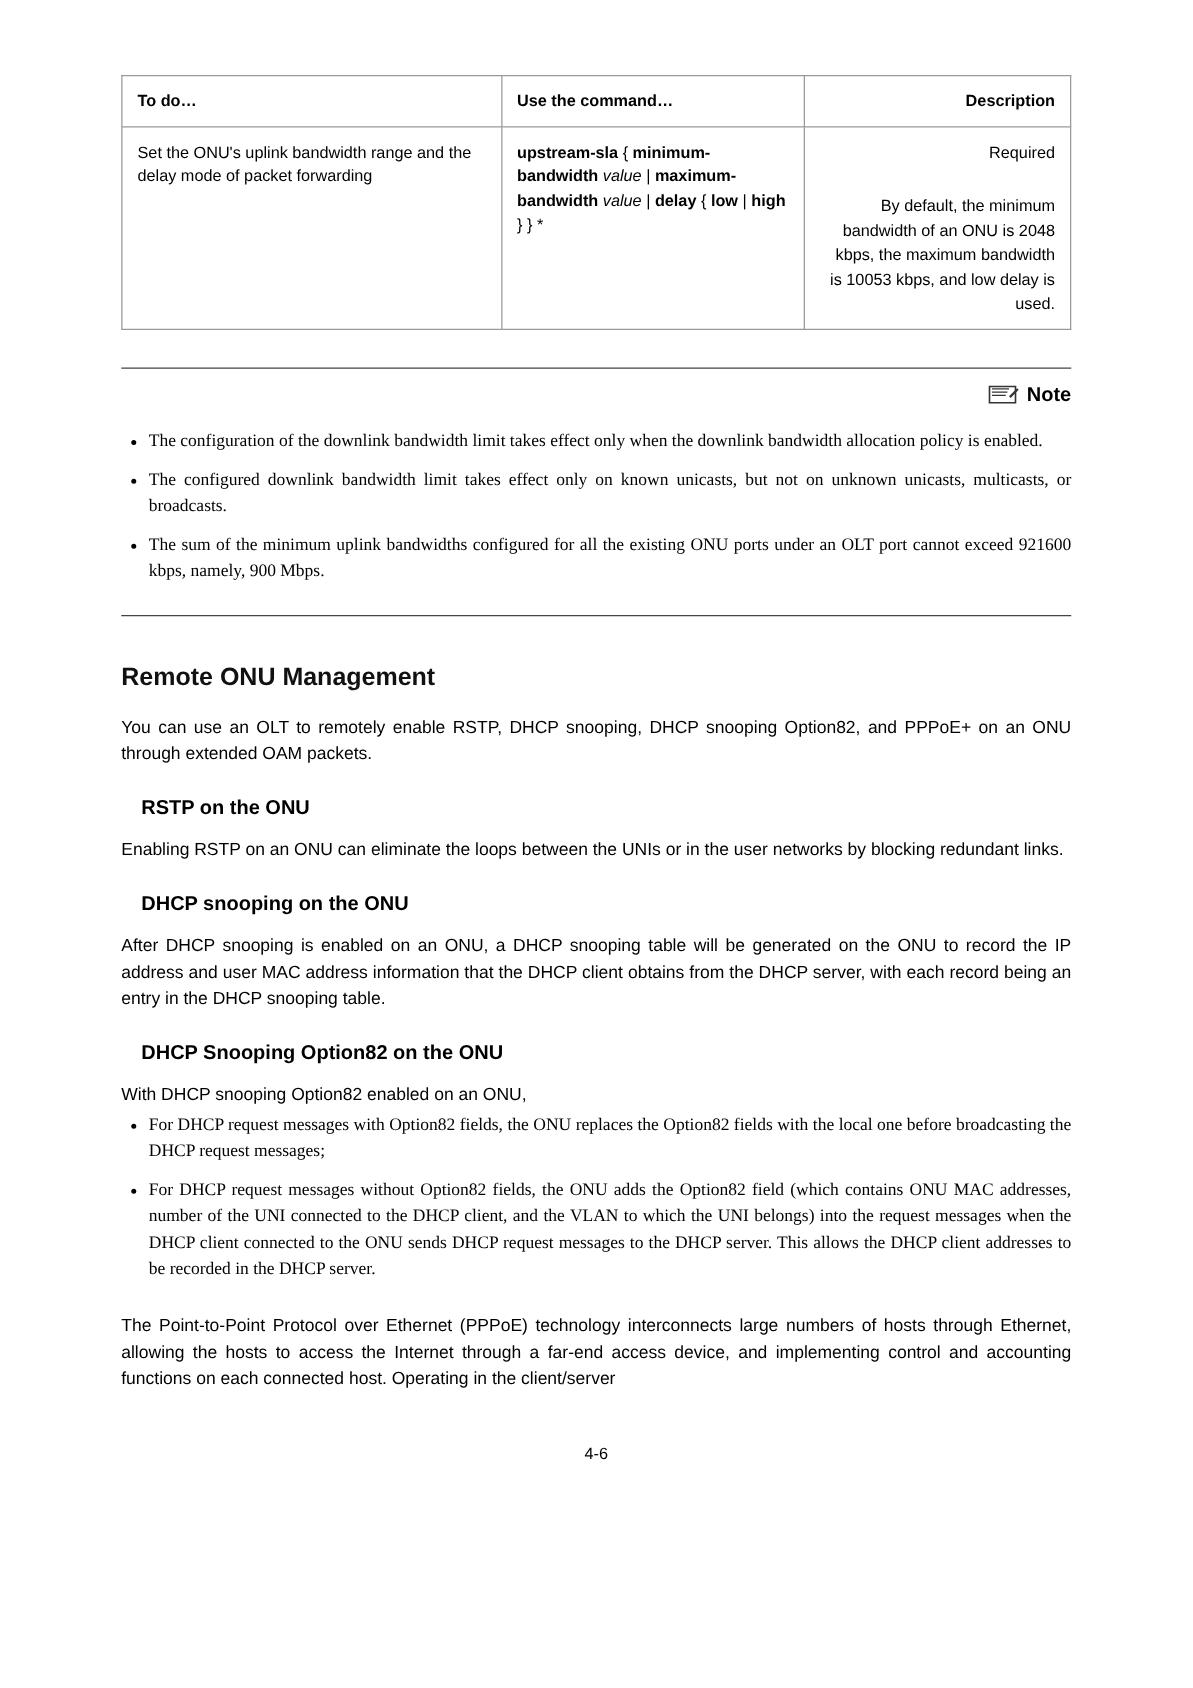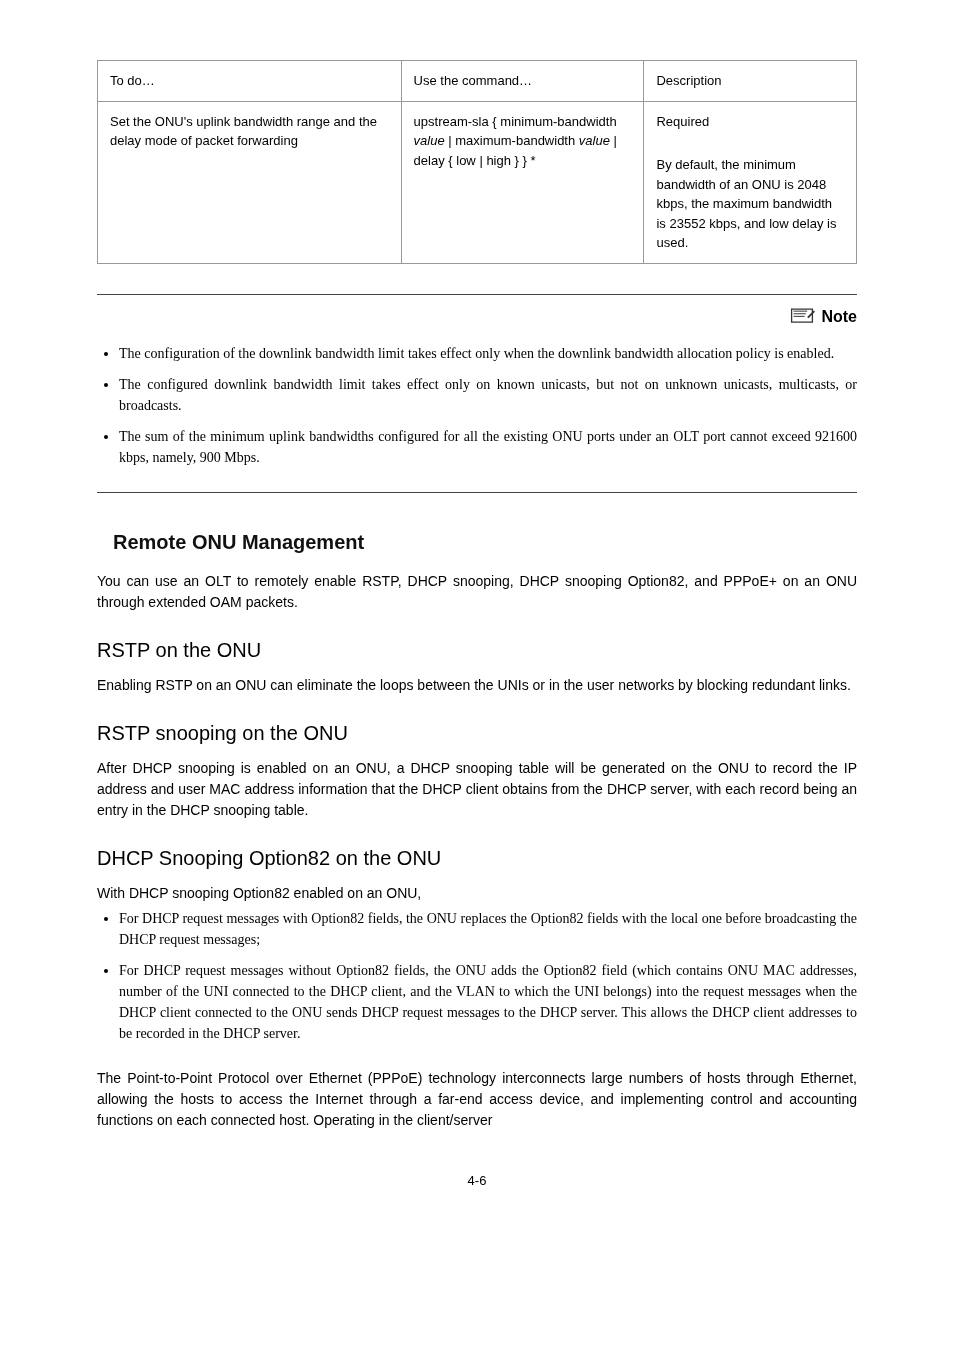--- a/index.html
+++ b/index.html
@@ -22,22 +22,22 @@
     margin-bottom: 30px;
   }
   td {
     border: 1px solid #999;
     padding: 10px 12px;
     vertical-align: top;
     font-size: 13px;
   }
   .col1 { width: 40%; }
   .col2 { width: 32%; }
-  .col3 { width: 28%; }
-  .bold { font-weight: normal; }
+  .col3 { width: 28%; text-align: right; }
+  .bold { font-weight: bold; }
   .note-row {
     display: flex;
     align-items: center;
     margin: 10px 0 14px;
     justify-content: flex-end;
   }
   .note-icon {
     width: 26px;
     height: 22px;
     margin-right: 6px;
@@ -56,27 +56,27 @@
     text-align: justify;
   }
   .hr {
     border: none;
     border-top: 1px solid #444;
     margin: 4px 0 34px;
   }
   .sec-title {
     font-size: 20px;
     font-weight: bold;
-    margin: 30px 16px 14px;
+    margin: 30px 0 14px;
     color: #111;
   }
   .sub-title {
-    font-size: 20px;
-    font-weight: normal;
-    margin: 22px 0 10px;
+    font-size: 16px;
+    font-weight: bold;
+    margin: 22px 16px 10px;
   }
   p {
     margin: 10px 0;
     text-align: justify;
   }
   .pnum {
     text-align: center;
     font-size: 13px;
     margin-top: 40px;
   }
@@ -93,21 +93,21 @@
       <td class="col2 bold">Use the command…</td>
       <td class="col3 bold">Description</td>
     </tr>
     <tr>
       <td class="col1">Set the ONU's uplink bandwidth range and the delay mode of packet forwarding</td>
       <td class="col2">
         <span class="bold">upstream-sla</span> { <span class="bold">minimum-bandwidth</span> <i>value</i> | <span class="bold">maximum-bandwidth</span> <i>value</i> | <span class="bold">delay</span> { <span class="bold">low</span> | <span class="bold">high</span> } } *
       </td>
       <td class="col3">
         <div style="margin-bottom:24px;">Required</div>
-        <div>By default, the minimum bandwidth of an ONU is 2048 kbps, the maximum bandwidth is 23552 kbps, and low delay is used.</div>
+        <div>By default, the minimum bandwidth of an ONU is 2048 kbps, the maximum bandwidth is 10053 kbps, and low delay is used.</div>
       </td>
     </tr>
   </tbody>
     </table>
 
   <hr class="hr" style="margin-bottom:6px;">
   <div class="note-row">
     <svg class="note-icon" viewBox="0 0 40 32">
       <path d="M4 4 L36 4 L36 24 L4 24 Z" fill="none" stroke="#333" stroke-width="2"></path>
       <path d="M7 7 L28 7 M7 11 L26 11 M7 15 L24 15" stroke="#333" stroke-width="1.5"></path>
@@ -121,21 +121,21 @@
     <li>The sum of the minimum uplink bandwidths configured for all the existing ONU ports under an OLT port cannot exceed 921600 kbps, namely, 900 Mbps.</li>
   </ul>
   <hr class="hr">
 
   <div class="sec-title">Remote ONU Management</div>
   <p>You can use an OLT to remotely enable RSTP, DHCP snooping, DHCP snooping Option82, and PPPoE+ on an ONU through extended OAM packets.</p>
 
   <div class="sub-title">RSTP on the ONU</div>
   <p>Enabling RSTP on an ONU can eliminate the loops between the UNIs or in the user networks by blocking redundant links.</p>
 
-  <div class="sub-title">RSTP snooping on the ONU</div>
+  <div class="sub-title">DHCP snooping on the ONU</div>
   <p>After DHCP snooping is enabled on an ONU, a DHCP snooping table will be generated on the ONU to record the IP address and user MAC address information that the DHCP client obtains from the DHCP server, with each record being an entry in the DHCP snooping table.</p>
 
   <div class="sub-title">DHCP Snooping Option82 on the ONU</div>
   <p style="margin-bottom:4px;">With DHCP snooping Option82 enabled on an ONU,</p>
   <ul style="margin-top:4px;">
     <li>For DHCP request messages with Option82 fields, the ONU replaces the Option82 fields with the local one before broadcasting the DHCP request messages;</li>
     <li>For DHCP request messages without Option82 fields, the ONU adds the Option82 field (which contains ONU MAC addresses, number of the UNI connected to the DHCP client, and the VLAN to which the UNI belongs) into the request messages when the DHCP client connected to the ONU sends DHCP request messages to the DHCP server. This allows the DHCP client addresses to be recorded in the DHCP server.</li>
   </ul>
 
   <p>The Point-to-Point Protocol over Ethernet (PPPoE) technology interconnects large numbers of hosts through Ethernet, allowing the hosts to access the Internet through a far-end access device, and implementing control and accounting functions on each connected host. Operating in the client/server</p>

